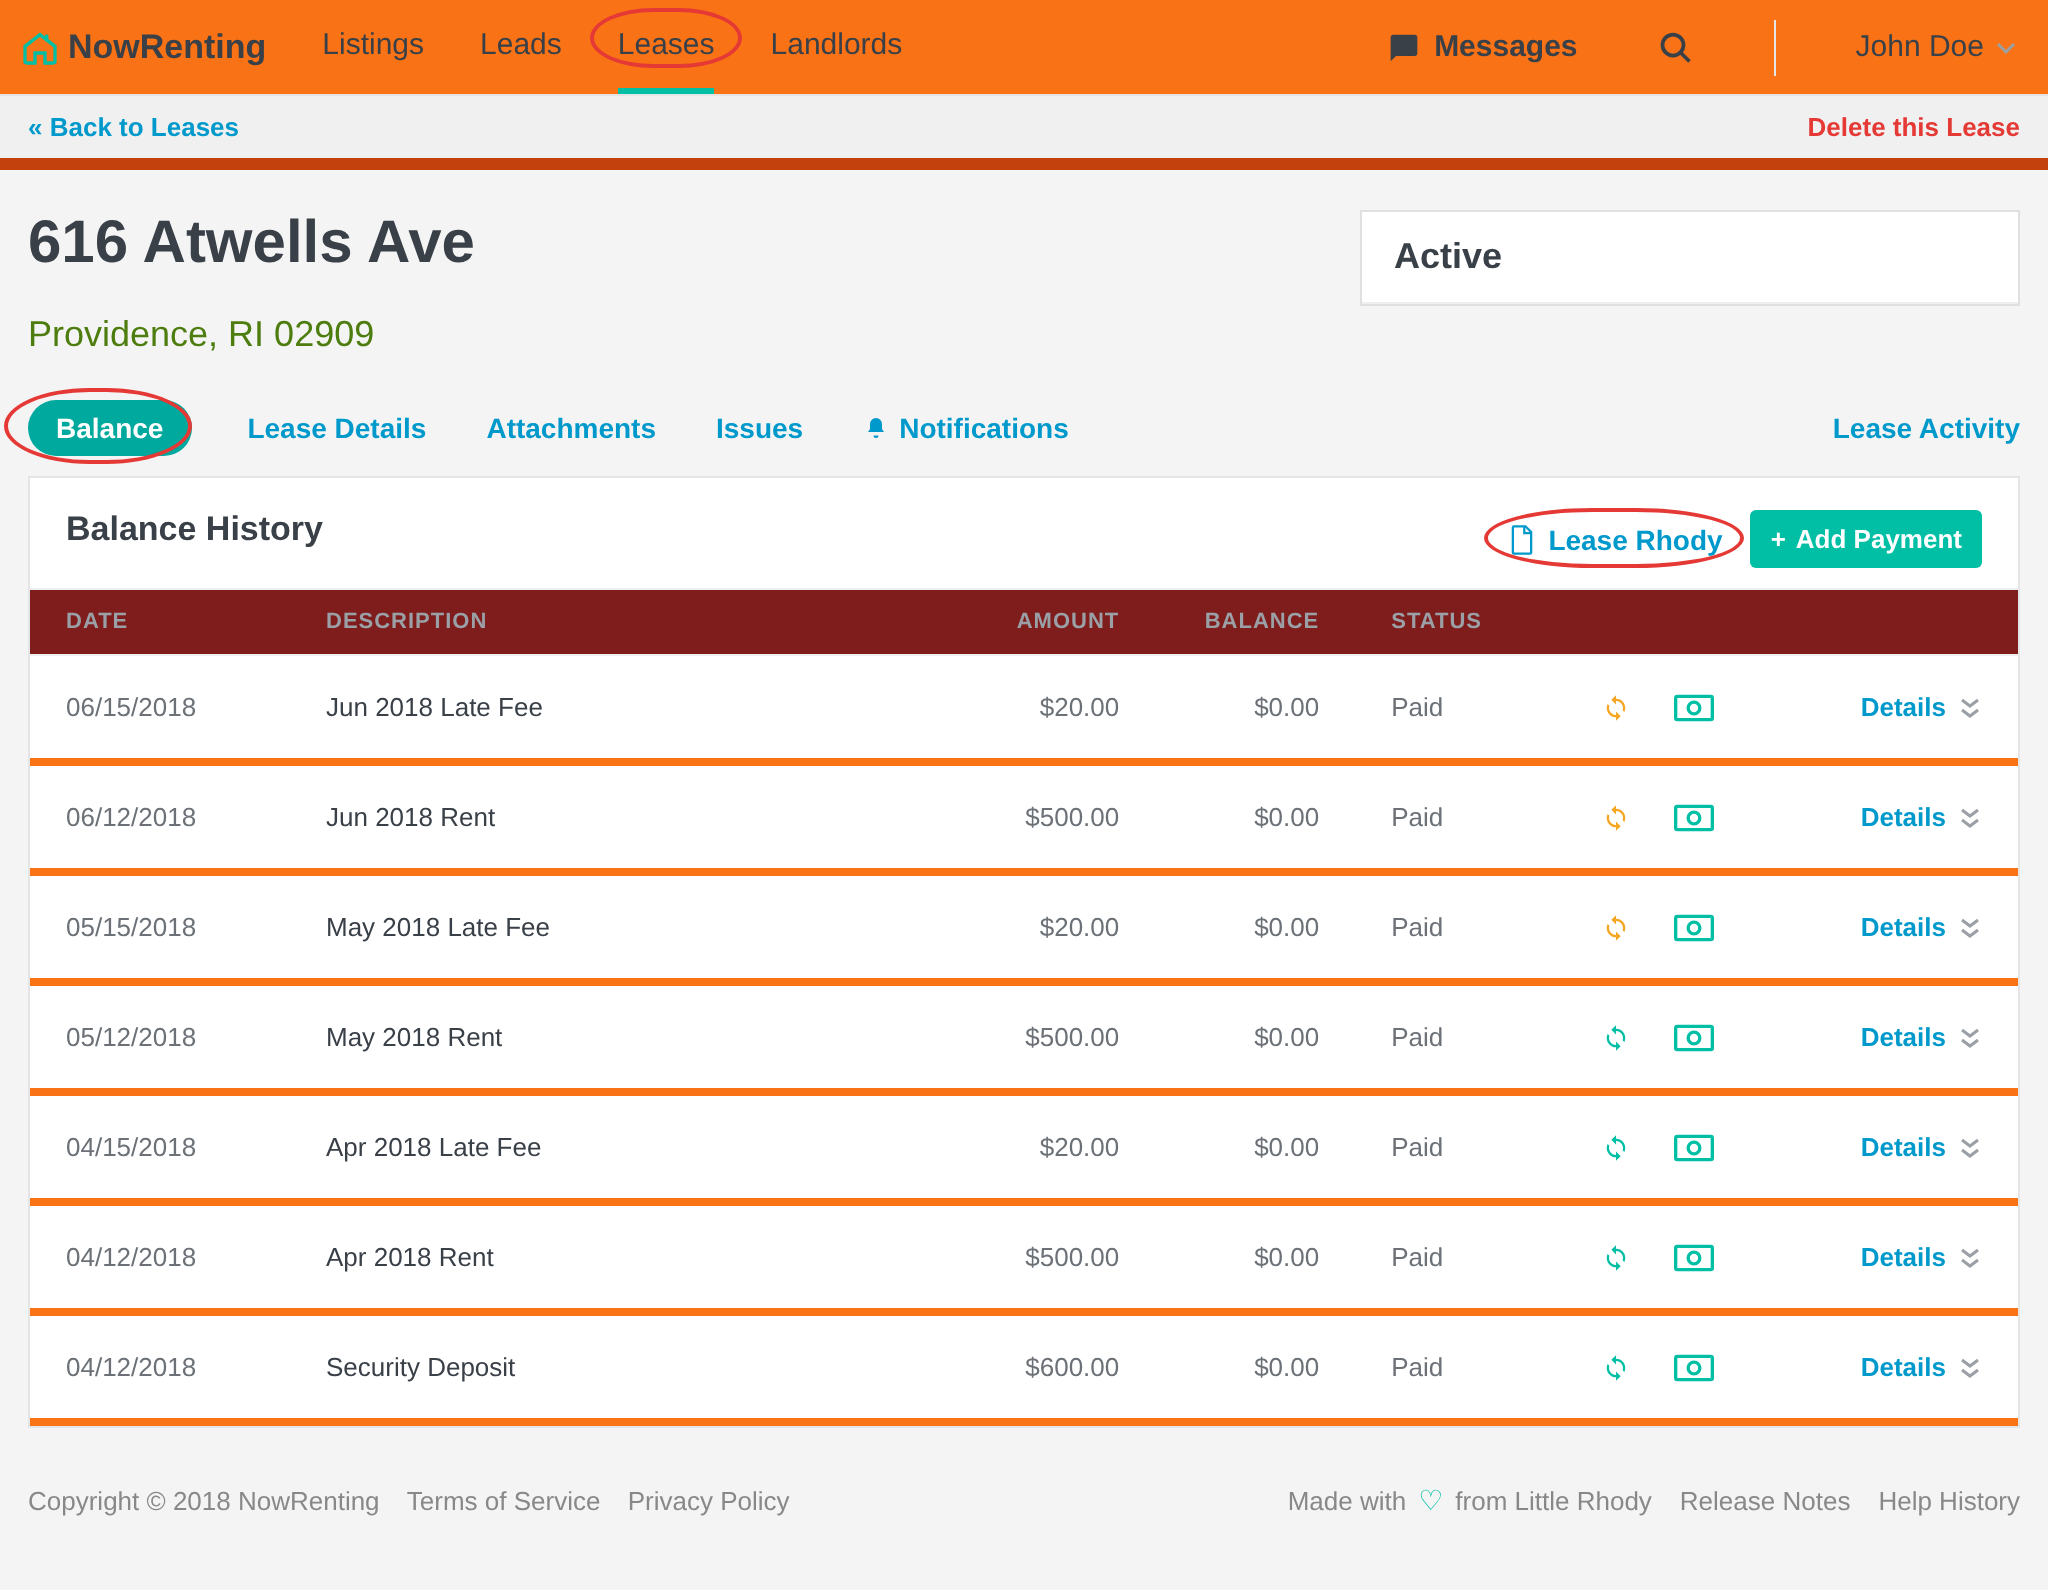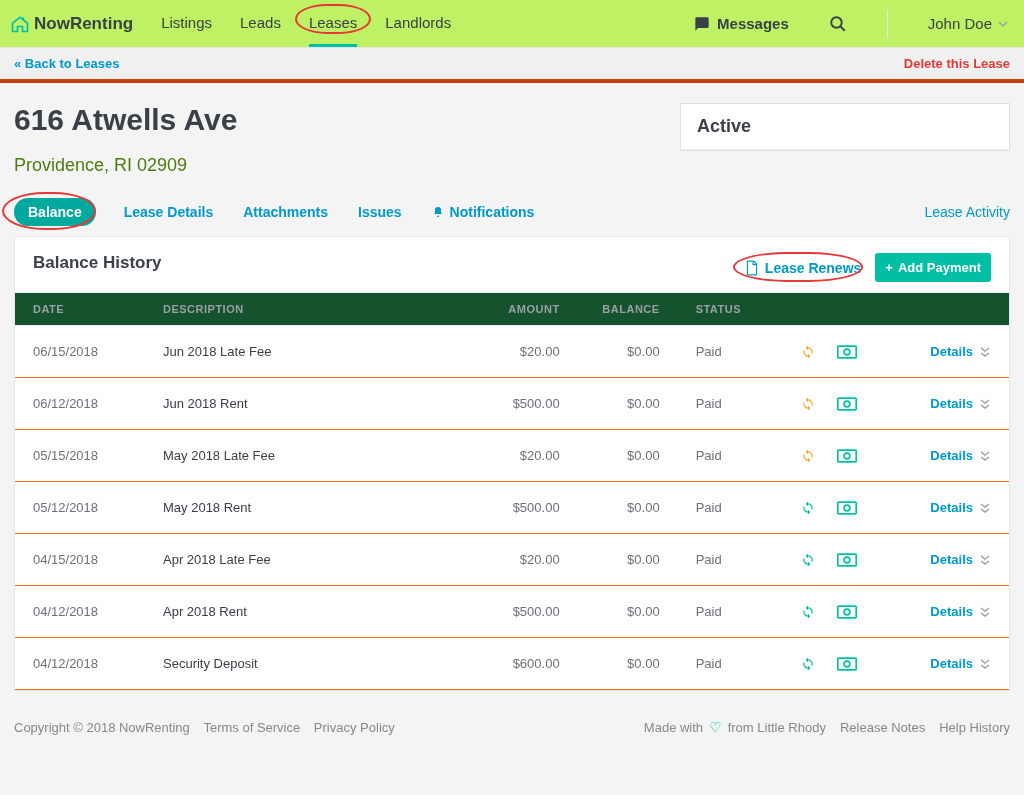--- a/index.html
+++ b/index.html
@@ -1,67 +1,67 @@
 <!DOCTYPE html>
 <html><head>
 <meta charset="utf-8">
 <style>
   * { box-sizing: border-box; margin: 0; padding: 0; }
   body { font-family: -apple-system, BlinkMacSystemFont, "Segoe UI", Helvetica, Arial, sans-serif; background: #f4f4f4; color: #333; width: 1024px; }
   a { text-decoration: none; }
 
   
-  .topbar { background: #bef264; border-bottom: 1px solid #e5e5e5; display: flex; align-items: center; height: 48px; padding: 0 16px 0 10px; }
+  .topbar { background: #f97316; border-bottom: 1px solid #e5e5e5; display: flex; align-items: center; height: 48px; padding: 0 16px 0 10px; }
   .logo { display: flex; align-items: center; gap: 4px; font-weight: 600; font-size: 17px; color: #3a4048; margin-right: 28px; }
   .logo svg { width: 20px; height: 20px; }
   .nav { display: flex; gap: 28px; align-items: center; height: 100%; }
   .nav-item { color: #3a4048; font-size: 15px; height: 100%; display: flex; align-items: center; border-bottom: 3px solid transparent; cursor: pointer; position: relative; }
   .nav-item.active { border-bottom-color: #00bfa5; }
   .spacer { flex: 1; }
   .right-nav { display: flex; align-items: center; gap: 40px; }
   .messages { display: flex; align-items: center; gap: 6px; color: #3a4048; font-weight: 600; font-size: 15px; cursor: pointer; }
   .search-icon { cursor: pointer; }
   .divider { width: 1px; height: 28px; background: #e5e5e5; }
   .user { display: flex; align-items: center; gap: 6px; font-size: 15px; color: #3a4048; cursor: pointer; }
 
   
-  .subbar { background: #f0f0f0; border-bottom: 4px solid #c2410c; display: flex; align-items: center; justify-content: space-between; padding: 8px 14px; font-size: 13px; }
+  .subbar { background: #f0f0f0; border-bottom: 6px solid #c2410c; display: flex; align-items: center; justify-content: space-between; padding: 8px 14px; font-size: 13px; }
   .back-link { color: #0099cc; font-weight: 600; cursor: pointer; }
   .delete-link { color: #e53935; font-weight: 600; cursor: pointer; padding-left: 20px; }
 
   
   .content { padding: 20px 14px 10px; }
   .header-row { display: flex; justify-content: space-between; align-items: flex-start; margin-bottom: 22px; }
   .address h1 { font-size: 30px; font-weight: 600; color: #3a4048; margin-bottom: 18px; }
   .address .city { font-size: 18px; color: #4d7c0f; }
   .status-box { border: 1px solid #e0e0e0; background: #fff; width: 330px; }
   .status-box .status-title { padding: 12px 16px; font-size: 18px; font-weight: 700; color: #3a4048; border-bottom: 1px solid #eee; }
   .status-box .status-body { padding: 14px 16px 18px; font-size: 14px; color: #00a99d; font-weight: 600; }
 
   
   .tabs-row { display: flex; align-items: center; justify-content: space-between; margin-bottom: 10px; }
   .tabs { display: flex; gap: 26px; align-items: center; }
   .tab { font-size: 14px; font-weight: 600; color: #0099cc; cursor: pointer; padding: 6px 2px; position: relative; }
   .tab.pill { background: #00a99d; color: #fff; padding: 6px 14px; border-radius: 14px; }
   .tab.bell { display: flex; align-items: center; gap: 6px; }
-  .lease-activity { color: #0099cc; font-weight: 400; font-size: 14px; cursor: pointer; }
+  .lease-activity { color: #0099cc; font-weight: 700; font-size: 14px; cursor: pointer; }
 
   
   .panel { background: #fff; border: 1px solid #e5e5e5; }
   .panel-head { display: flex; align-items: flex-start; justify-content: space-between; padding: 16px 18px 10px; }
   .panel-title { font-size: 17px; font-weight: 700; color: #3a4048; }
   .panel-actions { display: flex; align-items: center; gap: 14px; }
   .ledger-link { color: #0099cc; font-weight: 700; font-size: 14px; display: flex; align-items: center; gap: 6px; cursor: pointer; position: relative; }
   .add-payment { background: #00bfa5; color: #fff; border: none; border-radius: 3px; padding: 7px 10px; font-size: 13px; font-weight: 600; display: flex; align-items: center; gap: 5px; cursor: pointer; }
 
   
   table { width: 100%; border-collapse: collapse; }
-  thead th { text-align: left; font-size: 11px; font-weight: 600; color: #9aa0a6; letter-spacing: 0.5px; padding: 10px 18px; border-top: 1px solid #eee; border-bottom: 1px solid #eee; background: #14532d; }
+  thead th { text-align: left; font-size: 11px; font-weight: 600; color: #9aa0a6; letter-spacing: 0.5px; padding: 10px 18px; border-top: 1px solid #eee; border-bottom: 1px solid #eee; background: #7f1d1d; }
   thead th.ar { text-align: right; }
-  tbody td { padding: 18px 18px; font-size: 13px; color: #6b7177; border-bottom: 1px solid #f97316; vertical-align: middle; }
+  tbody td { padding: 18px 18px; font-size: 13px; color: #6b7177; border-bottom: 4px solid #f97316; vertical-align: middle; }
   tbody td.ar { text-align: right; }
   tbody td.desc { color: #3a4048; }
   .icon-cell { display: flex; gap: 22px; align-items: center; justify-content: center; }
   .details-cell { text-align: right; white-space: nowrap; }
   .details-link { color: #0099cc; font-weight: 700; font-size: 13px; cursor: pointer; display: inline-flex; align-items: center; gap: 6px; }
 
   
   .sync-icon { width: 14px; height: 14px; }
   .sync-icon.orange path { fill: #f5a623; }
   .sync-icon.green path { fill: #00bfa5; }
@@ -153,21 +153,21 @@
 
   <div class="panel">
     <div class="panel-head">
       <div class="panel-title">Balance History</div>
       <div class="panel-actions">
         <a class="ledger-link">
           <svg width="14" height="16" viewBox="0 0 24 28">
               <path fill="none" stroke="#0099cc" stroke-width="2" d="M5 2h10l5 5v18a1 1 0 0 1-1 1H5a1 1 0 0 1-1-1V3a1 1 0 0 1 1-1z"></path>
               <path fill="none" stroke="#0099cc" stroke-width="2" d="M14 2v6h6"></path>
             </svg>
-          <span>Lease Renews</span>
+          <span>Lease Rhody</span>
           <span class="annot" style="left:-12px; top:-8px; width:130px; height:30px; border-radius:50%/60%;"></span>
         </a>
         <button class="add-payment">
           <span style="font-weight:700;">+</span>
           <span>Add Payment</span>
         </button>
       </div>
     </div>
 
     <table>

